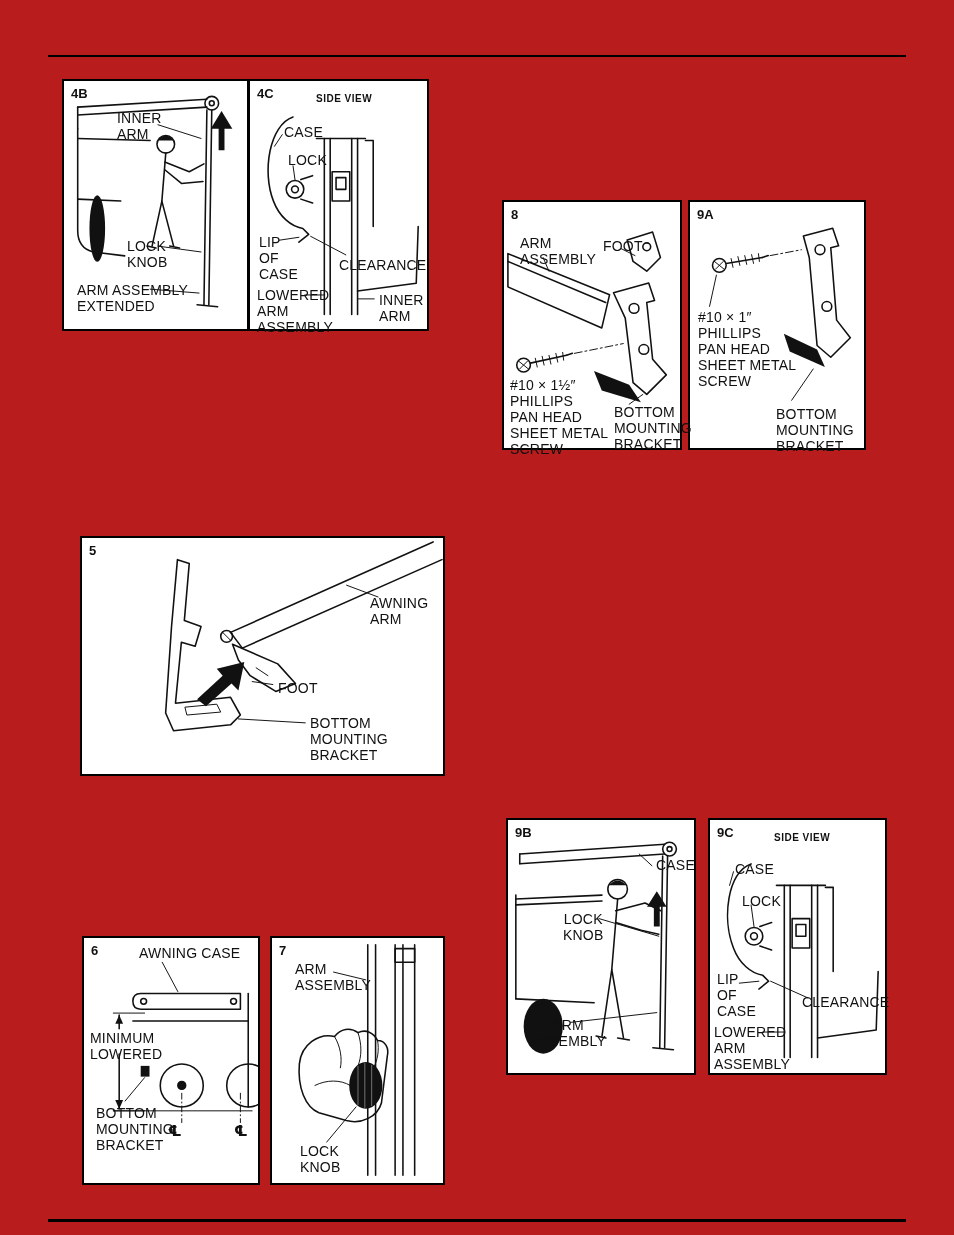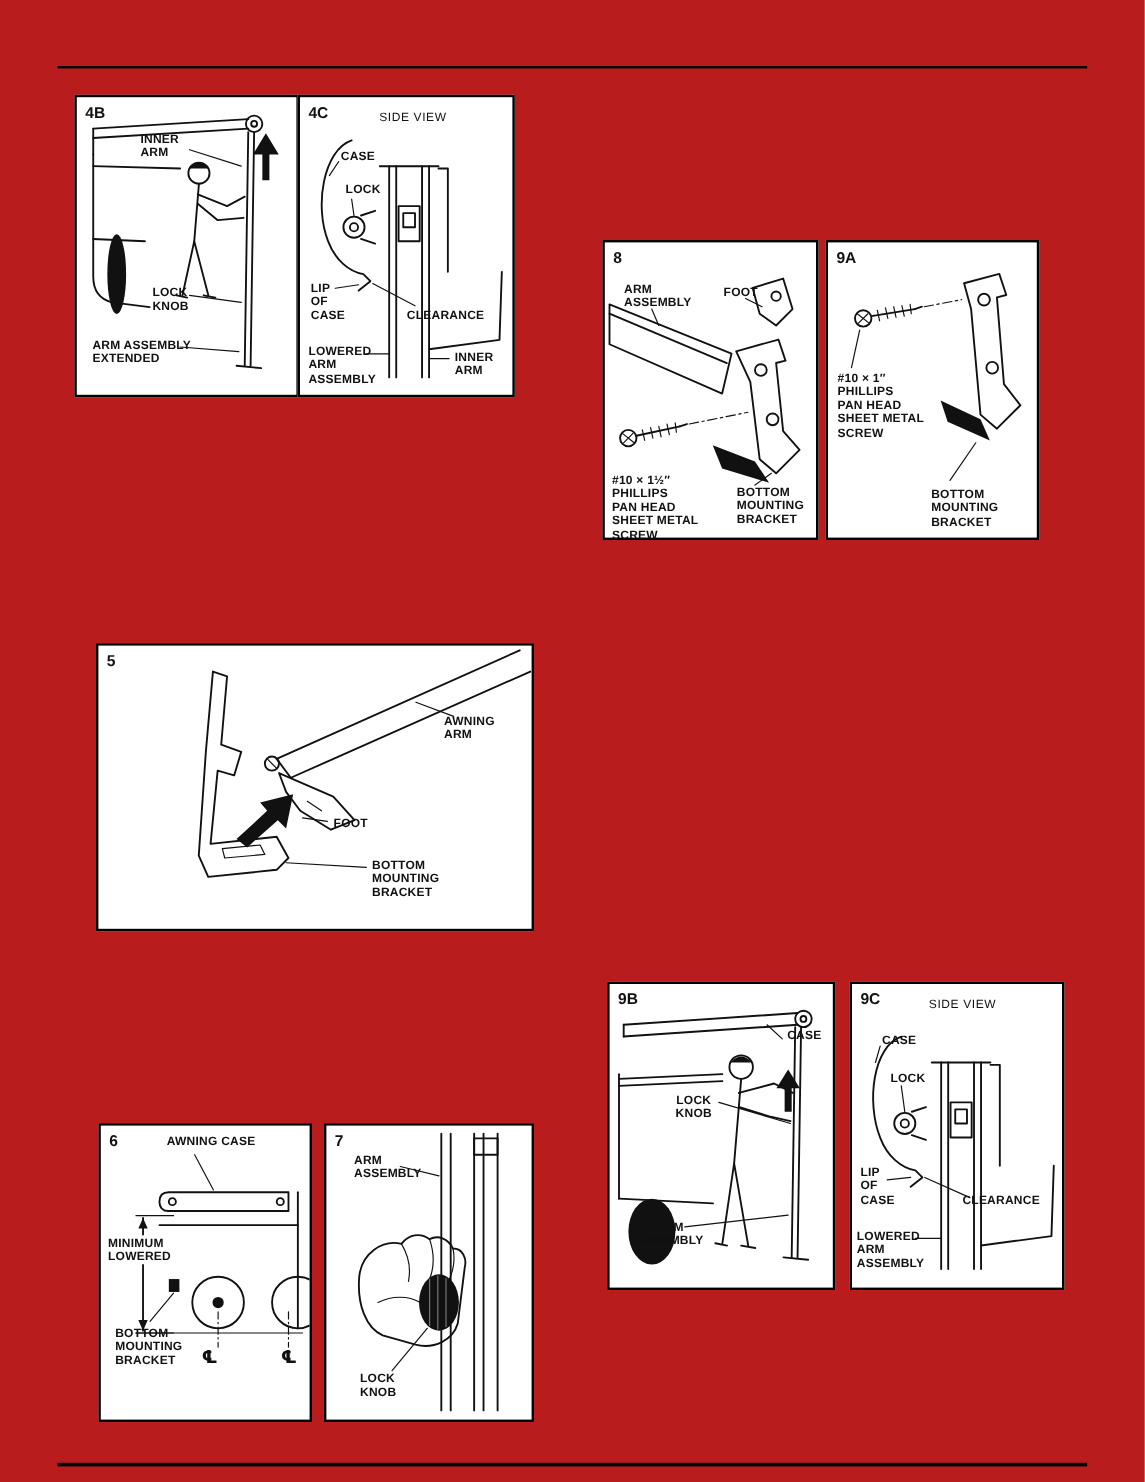--- a/index.html
+++ b/index.html
@@ -4,23 +4,23 @@
 <style>
   html,body{margin:0;padding:0;background:#e8e8e8;}
   .page{position:relative;width:954px;height:1235px;background:#b91c1c;
         font-family:"Liberation Sans",sans-serif;overflow:hidden;margin:0 auto;color:#111;}
   .rule{position:absolute;background:#000;}
   .rule.top{left:48px;top:55px;width:858px;height:2px;}
   .rule.bottom{left:48px;top:1219px;width:858px;height:3px;}
   .fig{position:absolute;border:2px solid #000;background:#fff;box-sizing:border-box;}
   .fig svg{position:absolute;left:0;top:0;width:100%;height:100%;}
   .fignum{position:absolute;top:5px;left:7px;font-weight:bold;font-size:13px;z-index:3;}
-  .lbl{position:absolute;font-weight:bold;font-size:10px;line-height:1.14;
+  .lbl{position:absolute;font-weight:normal;font-size:14px;line-height:1.14;
        white-space:pre-line;letter-spacing:.2px;z-index:3;}
-  .title{position:absolute;font-weight:normal;font-size:10px;letter-spacing:.5px;z-index:3;}
+  .title{position:absolute;font-weight:bold;font-size:10px;letter-spacing:.5px;z-index:3;}
   .cl{position:absolute;font-weight:bold;font-size:15px;z-index:3;font-family:"DejaVu Sans",sans-serif;}
   .art{stroke:#111;stroke-width:1.6;fill:none;stroke-linecap:round;stroke-linejoin:round;}
   .thin{stroke-width:1;}
   .blk{fill:#111;stroke:none;}
 </style>
 </head>
 <body>
 
 <div class="page">
   <div class="rule top"></div>
@@ -120,21 +120,21 @@
         <line class="thin" x1="72" y1="154" x2="122" y2="144" stroke-dasharray="8 3 2 3"></line>
         <line class="thin" x1="40" y1="56" x2="46" y2="70"></line>
         <line class="thin" x1="120" y1="47" x2="134" y2="54"></line>
         <line class="thin" x1="128" y1="206" x2="142" y2="196"></line>
       </g>
       <path class="blk" d="M92,172 L128,186 L140,204 L100,192 Z"></path>
     </svg>
     <span class="lbl" style="left:16px;top:34px;">ARM
 ASSEMBLY</span>
     <span class="lbl" style="left:99px;top:37px;">FOOT</span>
-    <span class="lbl" style="left:6px;top:193px;">#10 × 1½″
+    <span class="lbl" style="left:6px;top:176px;">#10 × 1½″
 PHILLIPS
 PAN HEAD
 SHEET METAL
 SCREW</span>
     <span class="lbl" style="left:110px;top:203px;">BOTTOM
 MOUNTING
 BRACKET</span>
   </div>
 
   <div class="fig" style="left:688px;top:200px;width:178px;height:250px;">

